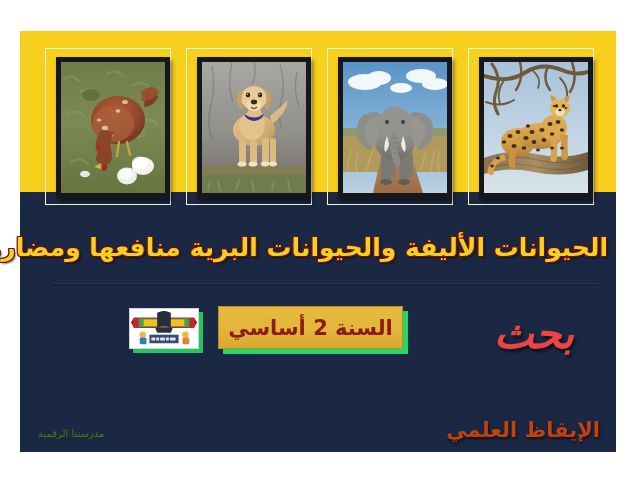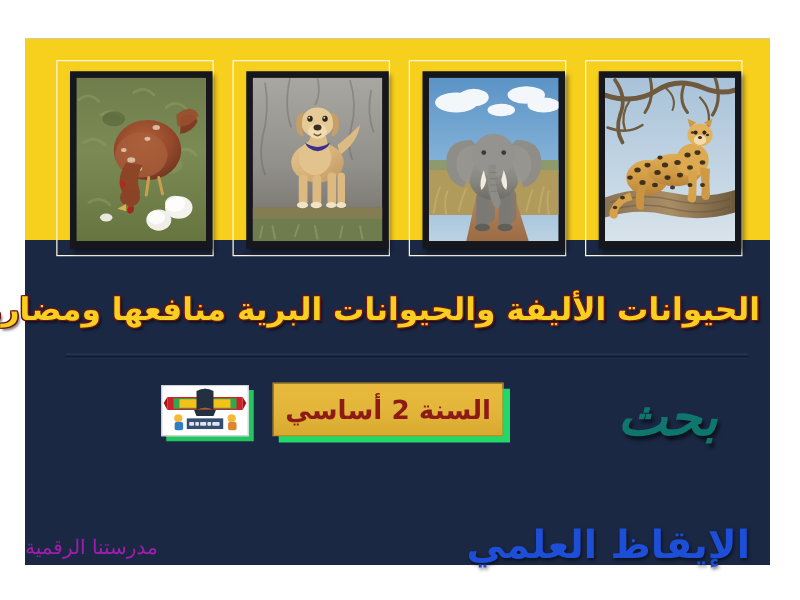--- a/index.html
+++ b/index.html
@@ -204,47 +204,47 @@
     width: 130px;
     height: 70px;
     direction: rtl;
     display: flex;
     align-items: center;
     justify-content: flex-start;
     font-family: "DejaVu Serif", "Liberation Serif", serif;
     font-size: 42px;
     font-weight: bold;
     font-style: italic;
-    color: #0f766e;
+    color: #ef4444;
     text-shadow: 2px 3px 3px rgba(0,0,0,0.55);
     white-space: nowrap;
   }
 
   
   .footer-main {
     position: absolute;
     right: 40px;
     top: 418px;
     direction: rtl;
     font-family: "DejaVu Sans", "Liberation Sans", sans-serif;
-    font-size: 31px;
+    font-size: 21px;
     font-weight: bold;
-    color: #1d4ed8;
+    color: #c2410c;
     text-shadow: 1px 2px 3px rgba(0,0,0,0.6);
     white-space: nowrap;
   }
   .footer-sub {
     position: absolute;
-    left: 20px;
+    left: 38px;
     top: 428px;
     direction: rtl;
     font-family: "DejaVu Sans", "Liberation Sans", sans-serif;
-    font-size: 16px;
+    font-size: 10px;
     font-weight: normal;
-    color: #a21caf;
+    color: #4d7c0f;
     white-space: nowrap;
   }
 </style>
 </head>
 <body>
 
 <div id="slide">
 
   <div class="navy-panel"></div>
 

